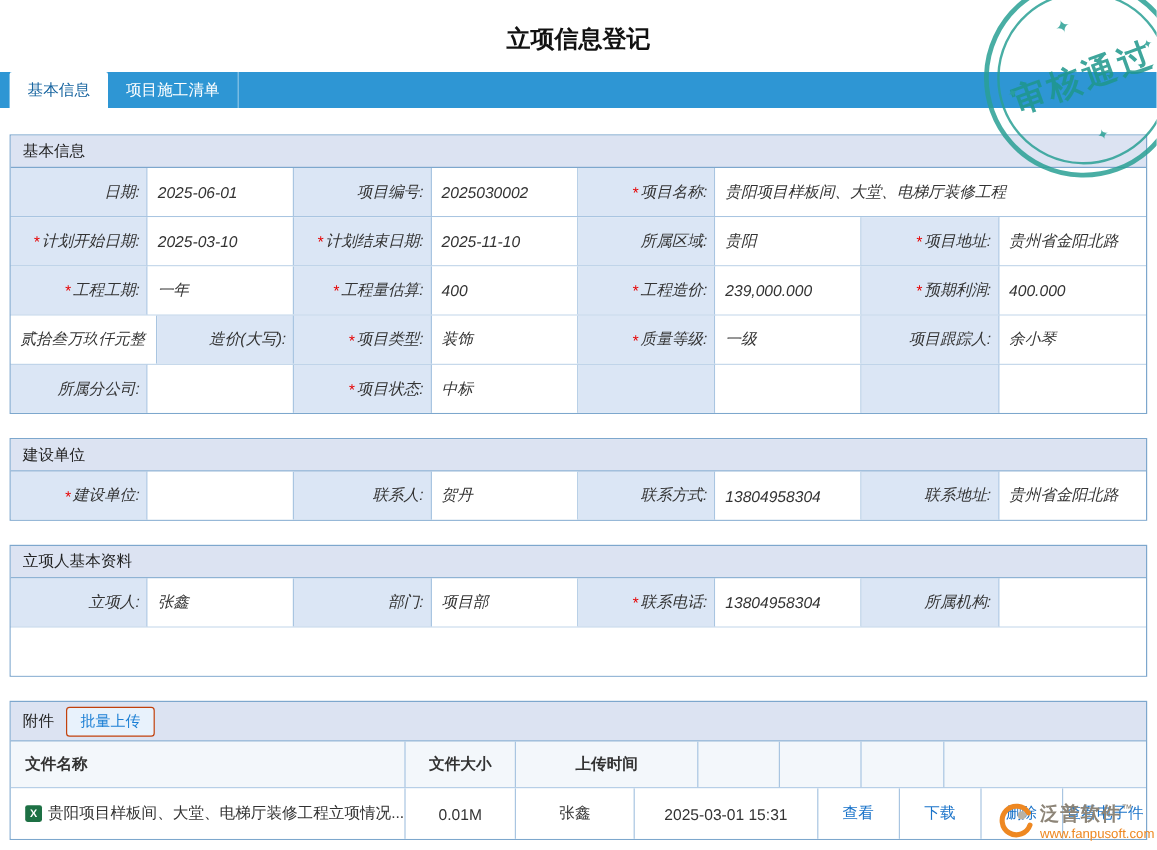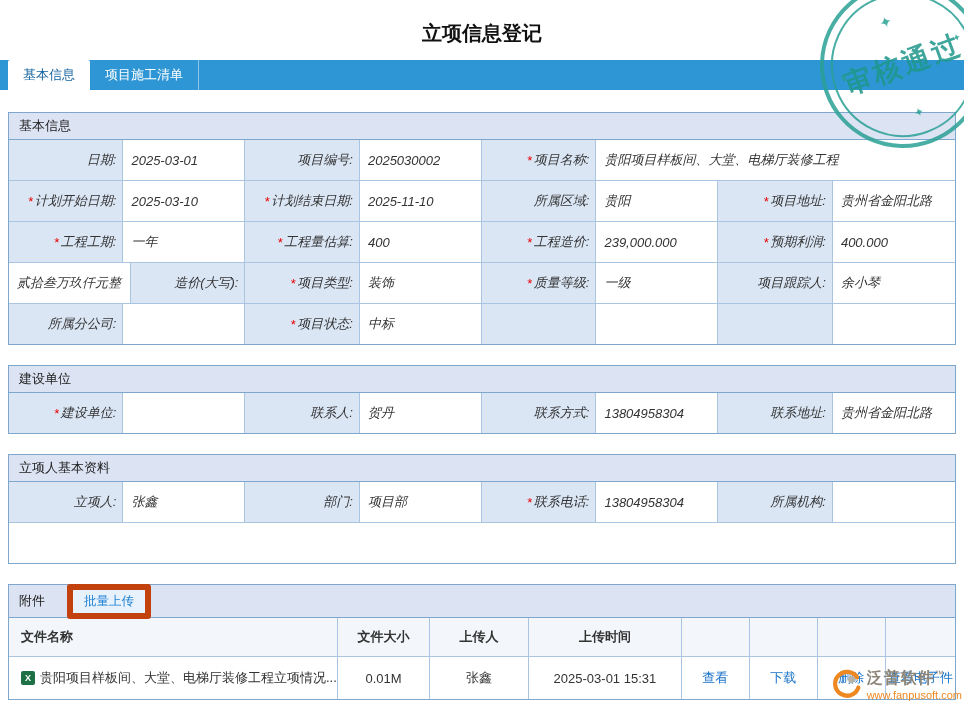--- a/index.html
+++ b/index.html
@@ -24,24 +24,24 @@
   .cell.lab{flex:0 0 12.1%;background:#dbe6f5;justify-content:flex-end;
             padding-right:6px;border-right:1px solid #a9c5e1;color:#333;}
   .cell.val{flex:0 0 12.9%;background:#fff;padding-left:8px;border-right:1px solid #a9c5e1;}
   .cell.val.v3{flex:0 0 37.9%;}
   .cell.val.v7{flex:1;}
   .field-row .cell:last-child{flex:1;border-right:none;}
   .req{color:#e60000;margin-right:2px;}
   
   #attachments-block{margin:0 8px;border:1px solid #7da7cd;}
   .attach-bar{height:32px;background:#dce3f2;display:flex;align-items:center;
-              padding:0 10px;gap:22px;border-bottom:1px solid #7da7cd;}
+              padding:0 10px;gap:10px;border-bottom:1px solid #7da7cd;}
   .attach-title{font-size:13px;color:#222;}
   .upload-btn{font-family:inherit;font-size:12.5px;color:#1b7fd4;background:#e8f2fc;
-              border:6px solid #c2410c;border-radius:3px;padding:3px 11px;cursor:pointer;}
+              border:1px solid #c2410c;border-radius:3px;padding:3px 11px;cursor:pointer;}
   .a-head-row,.a-row{display:flex;}
   .a-head-row{height:38px;background:#f3f7fb;border-bottom:1px solid #a9c5e1;}
   .a-row{height:42px;background:#fff;}
   .a-cell{box-sizing:border-box;display:flex;align-items:center;justify-content:center;
           font-size:13px;border-right:1px solid #a9c5e1;overflow:hidden;white-space:nowrap;}
   .a-head-row .a-cell{font-weight:bold;color:#333;}
   .a-cell.c0{flex:0 0 34.8%;justify-content:flex-start;padding-left:12px;}
   .a-cell.c1{flex:0 0 9.7%;}
   .a-cell.c2{flex:0 0 10.5%;}
   .a-cell.c3{flex:0 0 16.1%;}
@@ -85,21 +85,21 @@
   </div>
 
   <div id="sections-host">
       <div class="section-block">
         <div class="section-header">基本信息</div>
         <div class="field-row">
           <div class="cell lab">
             <span class="req"></span>
             <span class="lab-text">日期:</span>
           </div>
-          <div class="cell val v1">2025-03-01</div>
+          <div class="cell val v1">2025-06-01</div>
           <div class="cell lab">
             <span class="req"></span>
             <span class="lab-text">项目编号:</span>
           </div>
           <div class="cell val v1">2025030002</div>
           <div class="cell lab">
             <span class="req">*</span>
             <span class="lab-text">项目名称:</span>
           </div>
           <div class="cell val v3">贵阳项目样板间、大堂、电梯厅装修工程</div>
@@ -249,21 +249,20 @@
     </div>
 
   <div id="attachments-block">
     <div class="attach-bar">
       <span class="attach-title">附件</span>
       <button type="button" class="upload-btn">批量上传</button>
     </div>
     <div id="attach-head" class="a-head-row">
         <div class="a-cell c0">文件名称</div>
         <div class="a-cell c1">文件大小</div>
-        <div class="a-cell c2">上传人</div>
         <div class="a-cell c3">上传时间</div>
         <div class="a-cell act"></div>
         <div class="a-cell act"></div>
         <div class="a-cell act"></div>
         <div class="a-cell act"></div>
       </div>
     <div id="attach-body">
         <div class="a-row">
           <div class="a-cell c0 fname">
             <span class="xls-icon">X</span>

